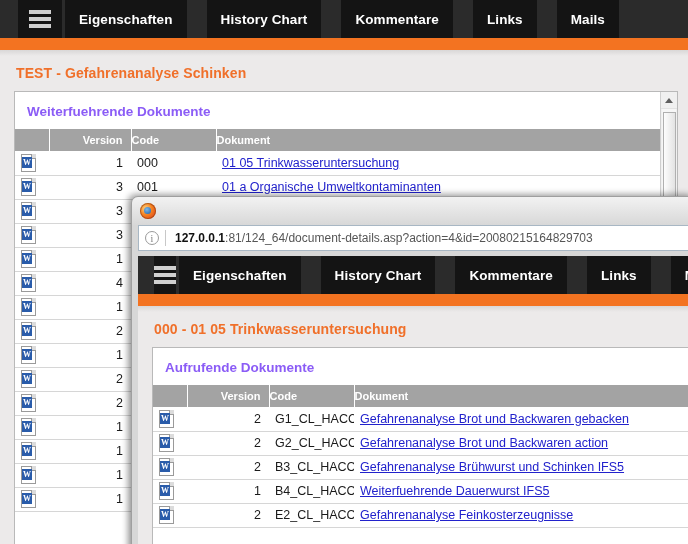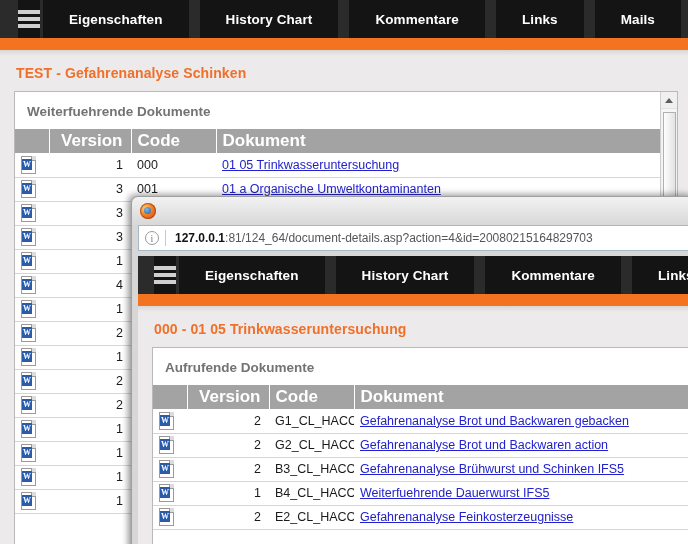--- a/index.html
+++ b/index.html
@@ -16,21 +16,21 @@
   .bg-window { position:absolute; inset:0; background:#eceaea; }
 
   .appnav {
     position:relative; height:38px; background:#2b2b2b;
     display:flex; align-items:stretch; padding-left:18px;
   }
   .appnav .nav-item {
     display:flex; align-items:center; justify-content:center;
     background:#141414; color:#ffffff;
     font-size:13.5px; font-weight:bold; letter-spacing:0.1px;
-    padding:0 26px; margin-right:11px; height:38px;
+    padding:0 14px; margin-right:20px; height:38px;
     white-space:nowrap; cursor:pointer;
   }
   .appnav .nav-burger {
     width:44px; padding:0; background:#141414; margin-right:3px;
     display:flex; flex-direction:column; align-items:center; justify-content:center; gap:3px;
     cursor:pointer;
   }
   .appnav .nav-burger i { display:block; width:22px; height:4px; background:#cfcfcf; }
   .orange-bar { height:12px; background:#f37321; }
   .shadow-strip { height:6px; background:linear-gradient(#d9d7d7,#eceaea); }
@@ -42,28 +42,28 @@
 
   .content-panel {
     position:relative;
     margin:0 10px 0 14px;
     background:#ffffff;
     border:1px solid #b9b9b9;
     height:458px;
     overflow:hidden;
   }
   .panel-heading {
-    font-size:13.5px; font-weight:bold; color:#737373;
+    font-size:13.5px; font-weight:bold; color:#8b5cf6;
     padding:12px 0 10px 12px;
   }
   table.doc-table { width:100%; border-collapse:collapse; table-layout:fixed; }
   table.doc-table th {
     background:#a3a3a3; color:#ffffff; text-align:left;
-    font-size:17px; font-weight:bold; height:22px;
-    padding:2px 6px; border-right:1px solid #ffffff; white-space:nowrap;
+    font-size:11px; font-weight:bold; height:22px;
+    padding:2px 0; border-right:1px solid #ffffff; white-space:nowrap;
   }
   table.doc-table th.c-icon { width:34px; }
   table.doc-table th.c-ver  { width:82px; text-align:right; padding-right:8px; }
   table.doc-table th.c-code { width:85px; }
   table.doc-table td {
     font-size:12.5px; color:#1a1a1a; height:24px;
     padding:1px 6px; border-bottom:1px solid #d6d6d6;
     white-space:nowrap; overflow:hidden;
   }
   table.doc-table td.c-icon { width:34px; padding-left:6px; }

